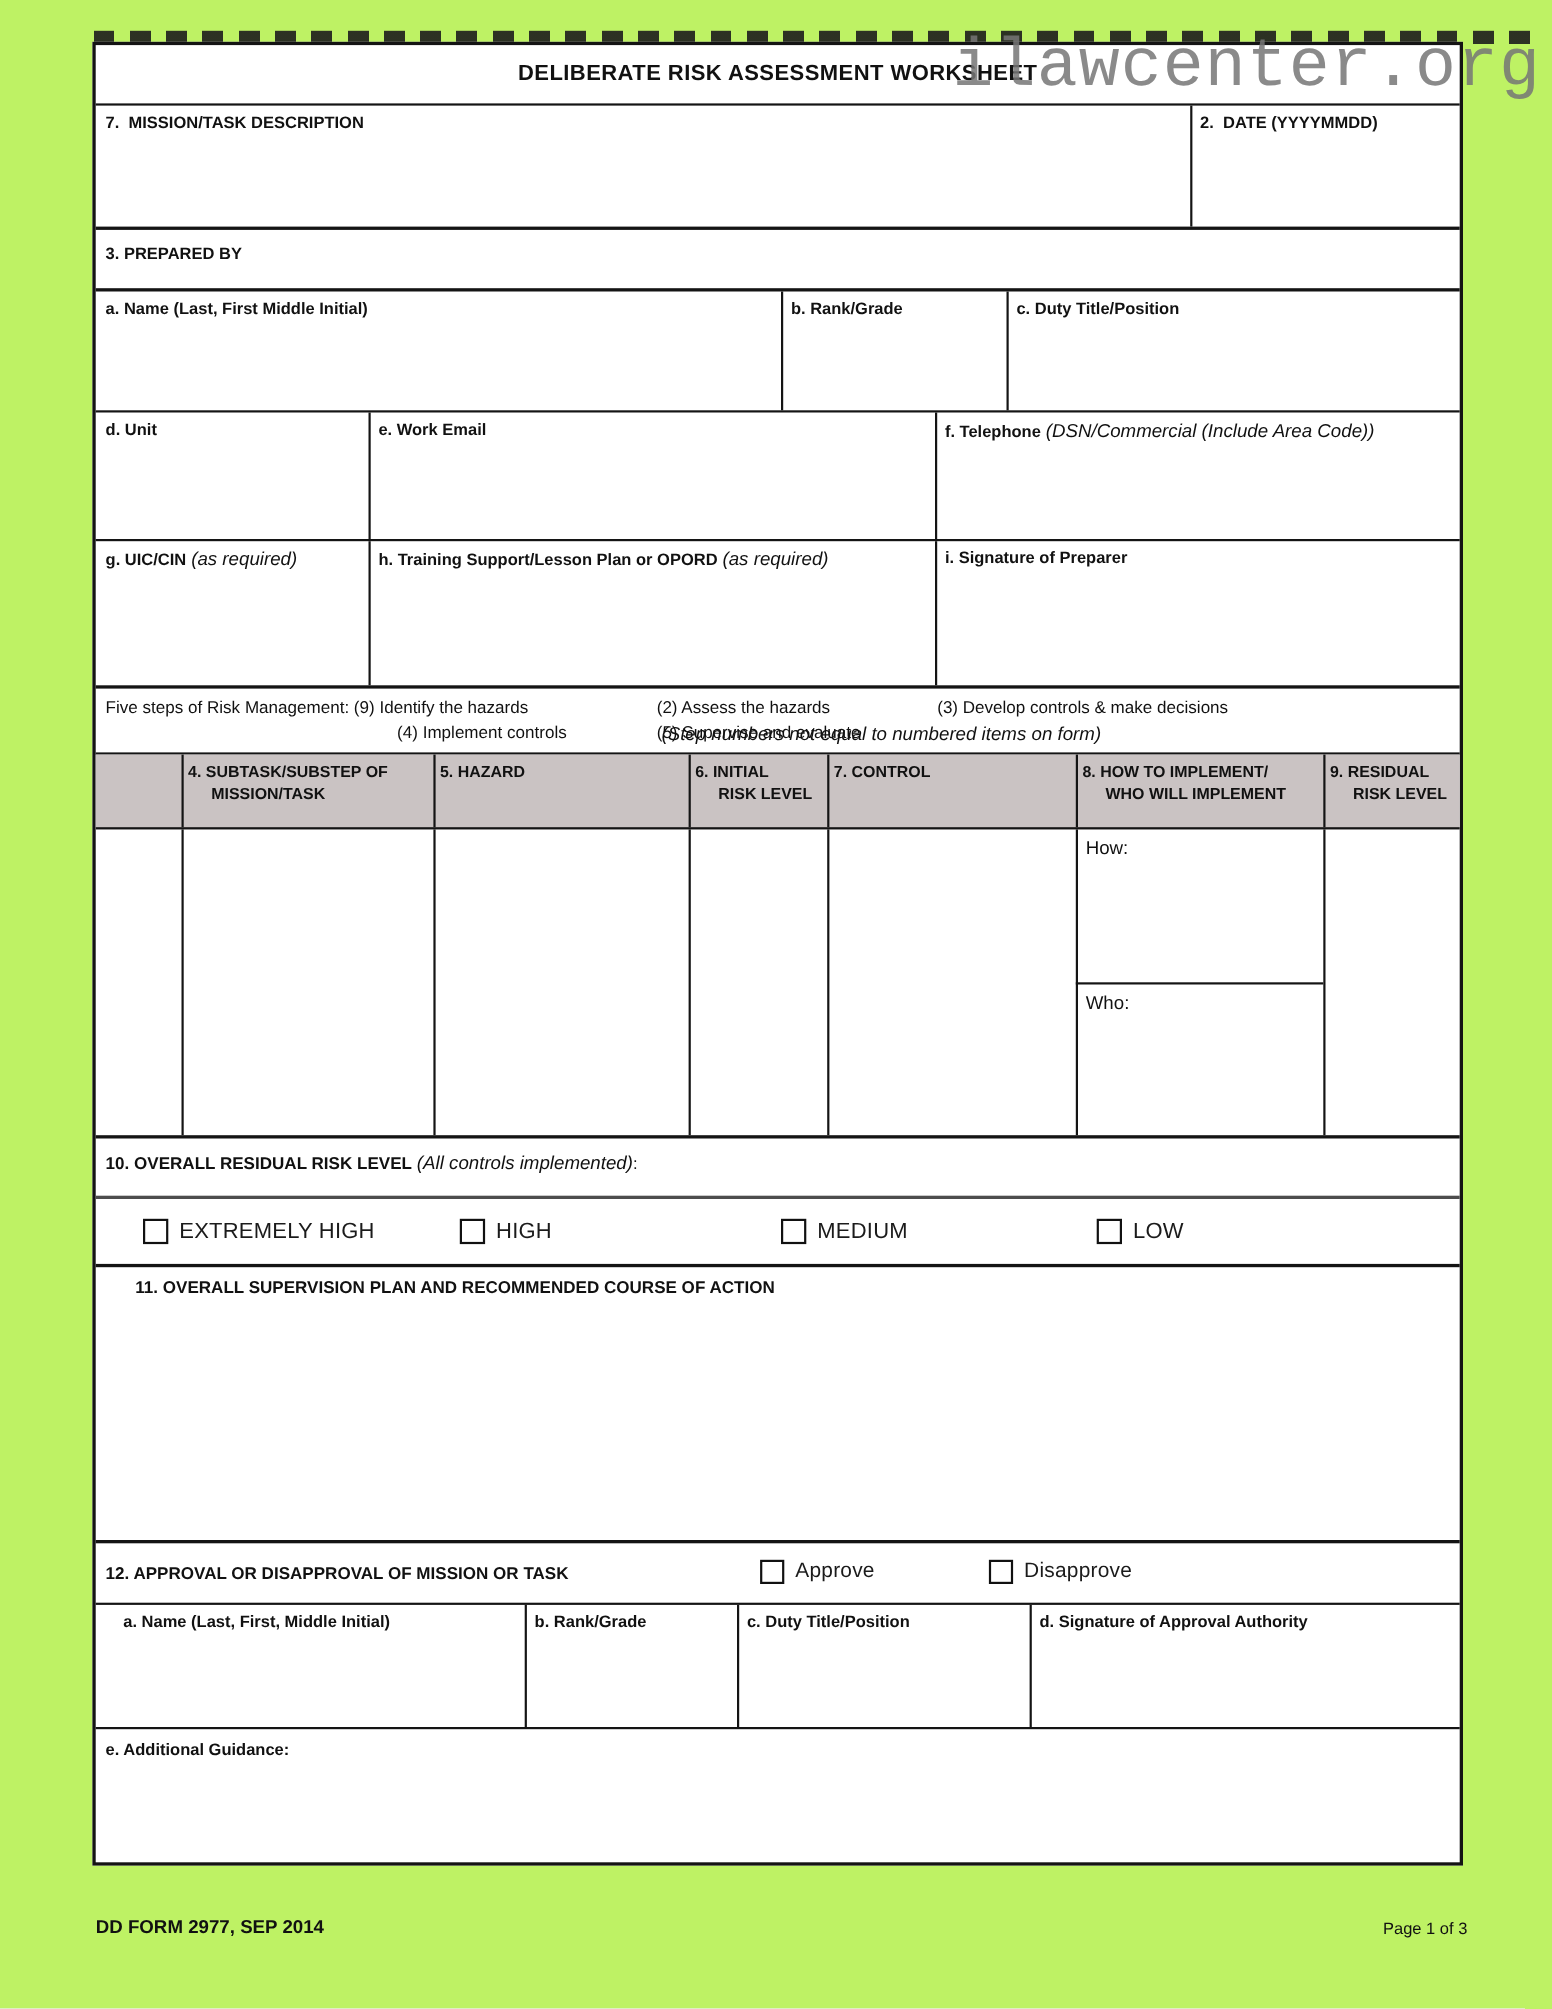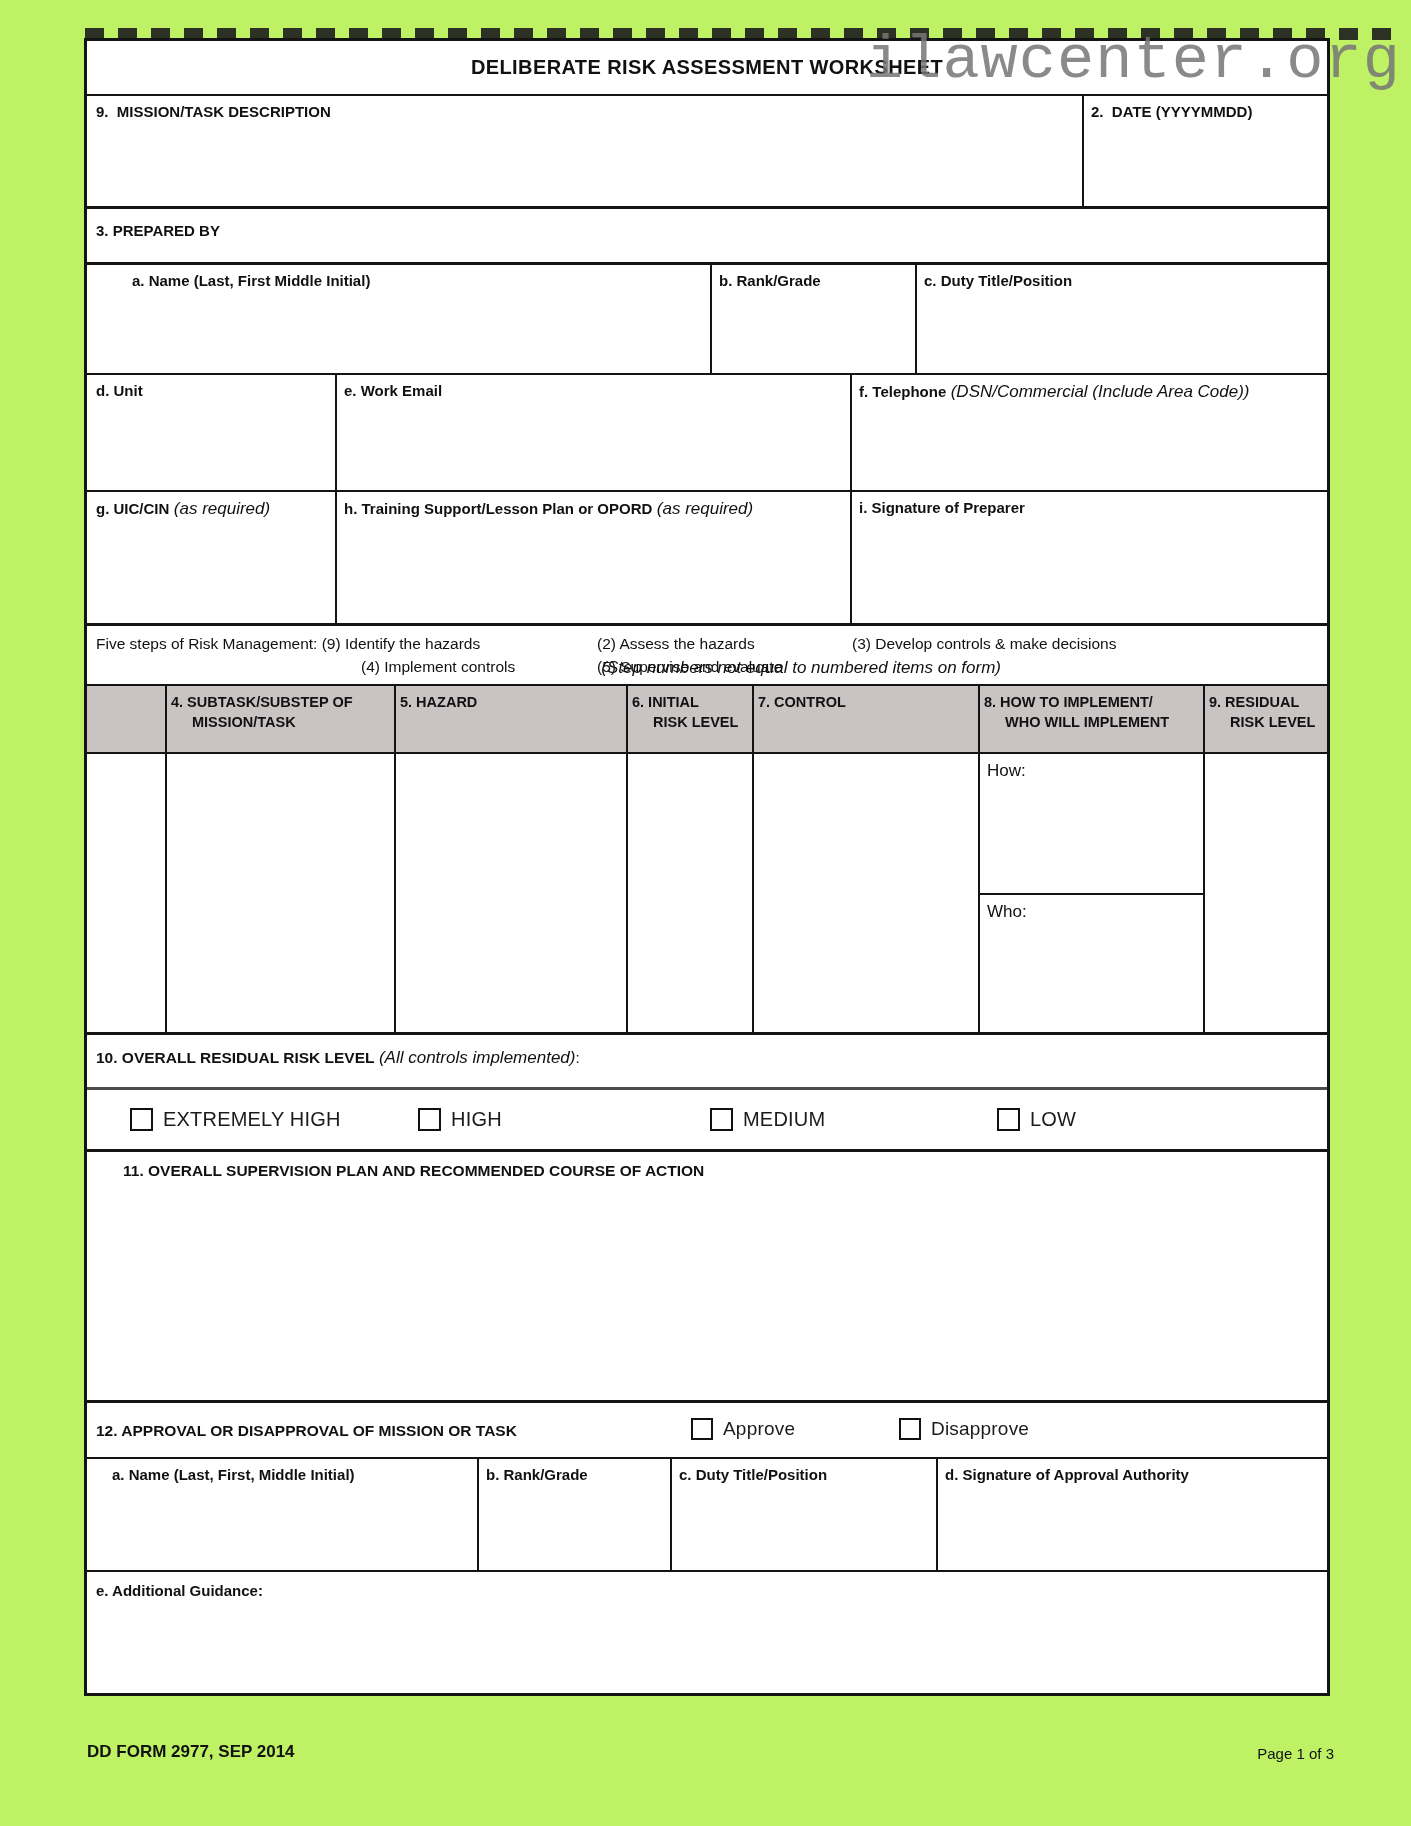--- a/index.html
+++ b/index.html
@@ -53,37 +53,37 @@
 
   <div class="form">
 
     <div class="row title-row bb2">
       <span class="t">DELIBERATE RISK ASSESSMENT WORKSHEET</span>
     </div>
 
     <div class="row bb25" style="top:55px;height:113px;">
       <div class="vline" style="left:995px;"></div>
       <div class="cellpad" style="left:0;width:995px;top:0;bottom:0;">
-        <span class="lbl">9.  MISSION/TASK DESCRIPTION</span>
+        <span class="lbl">7.  MISSION/TASK DESCRIPTION</span>
       </div>
       <div class="cellpad" style="left:995px;width:245px;top:0;bottom:0;">
         <span class="lbl">2.  DATE (YYYYMMDD)</span>
       </div>
     </div>
 
     <div class="row bb25" style="top:168px;height:56px;">
       <div class="cellpad" style="left:0;right:0;top:6px;">
         <span class="lbl">3. PREPARED BY</span>
       </div>
     </div>
 
     <div class="row bb2" style="top:224px;height:110px;">
       <div class="vline" style="left:623px;"></div>
       <div class="vline" style="left:828px;"></div>
-      <div class="cellpad" style="left:0;width:623px;top:0;bottom:0;margin-left:36px;">
+      <div class="cellpad" style="left:0;width:623px;top:0;bottom:0;">
         <span class="lbl">a. Name (Last, First Middle Initial)</span>
       </div>
       <div class="cellpad" style="left:623px;width:205px;top:0;bottom:0;">
         <span class="lbl">b. Rank/Grade</span>
       </div>
       <div class="cellpad" style="left:828px;width:412px;top:0;bottom:0;">
         <span class="lbl">c. Duty Title/Position</span>
       </div>
     </div>
 

